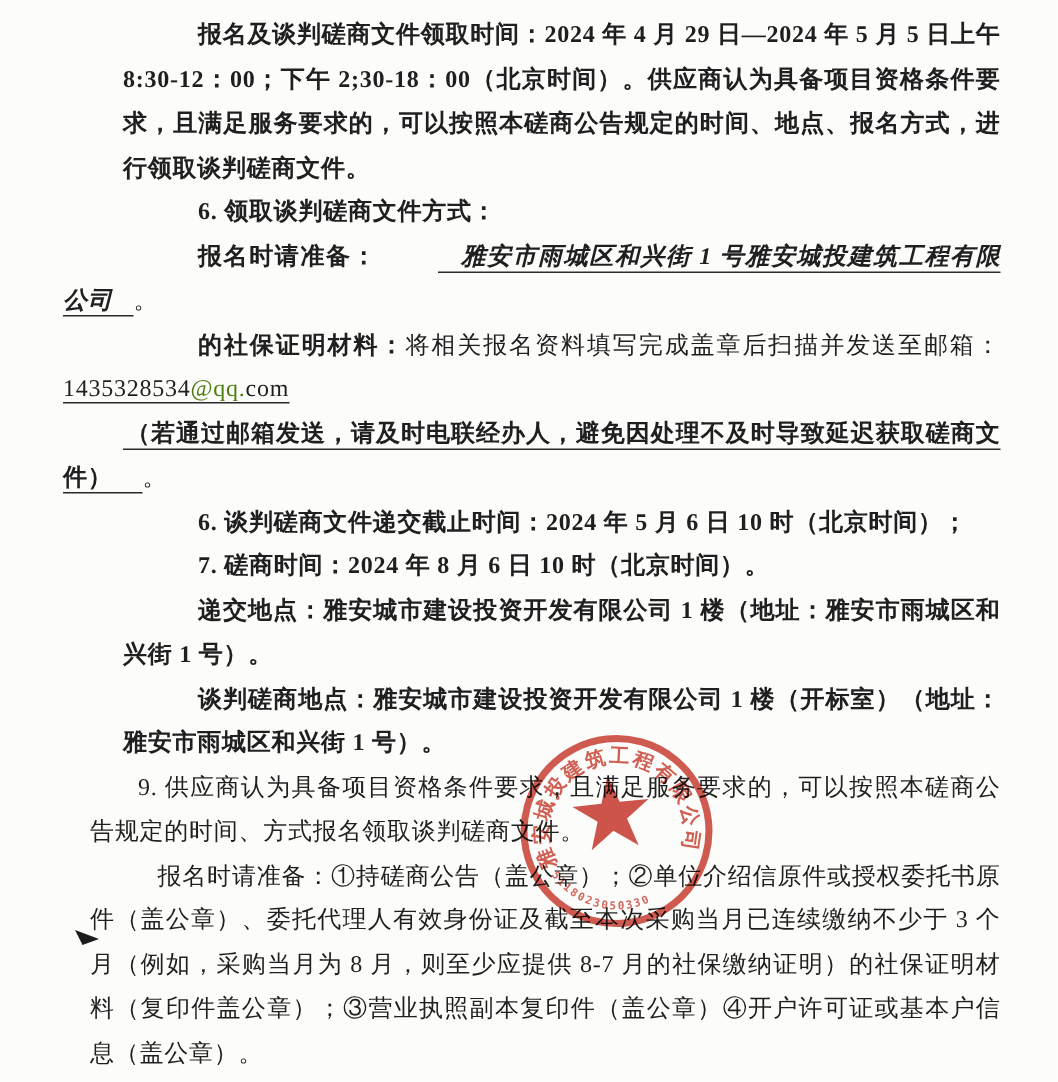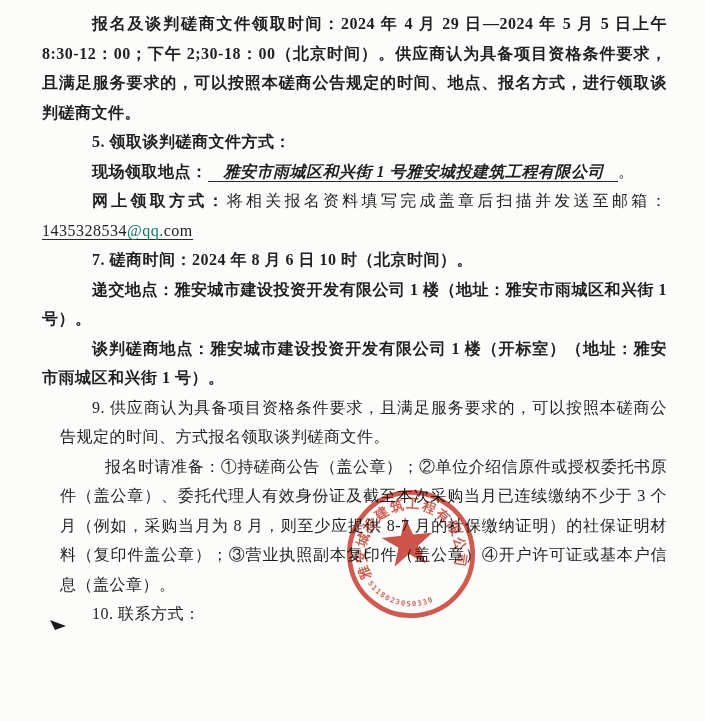--- a/index.html
+++ b/index.html
@@ -14,31 +14,31 @@
   .sheet{
     position:relative;
     width:705px;height:721px;
     box-sizing:border-box;
     padding:9px 38px 0 42px;
     font-size:16px;
     line-height:29.5px;
     letter-spacing:0.5px;
   }
   p{margin:0;text-align:justify;}
-  .b{font-weight:bold;}
+  .b{font-weight:bold;margin-left:40px;}
   .indent3{text-indent:50px;}
   .indent4{text-indent:63px;}
   .shift{margin-left:18px;}
   .shift.indent3{text-indent:32px;}
   .shift.indent4{text-indent:45px;}
   .u{border-bottom:1.5px solid #2a2a2a;}
   .u-pad{padding:0 14px 1px 16px;font-style:italic;}
   .u-note{padding:0 20px 1px 2px;}
   .email{font-family:"Liberation Serif","DejaVu Serif",serif;}
-  .email .faint{color:#0f766e;}
+  .email .faint{color:#4d7c0f;}
   
   .stamp{
     position:absolute;
     left:336px;top:487px;
     width:150px;height:134px;
     transform:rotate(-6deg);
     mix-blend-mode:multiply;
     opacity:0.88;
     pointer-events:none;
   }
@@ -49,27 +49,29 @@
     width:20px;height:16px;
   }
 </style>
 </head>
 <body>
 
 <div class="sheet">
 
   <p class="b indent3">报名及谈判磋商文件领取时间：2024 年 4 月 29 日—2024 年 5 月 5 日上午 8:30-12：00；下午 2;30-18：00（北京时间）。供应商认为具备项目资格条件要求，且满足服务要求的，可以按照本磋商公告规定的时间、地点、报名方式，进行领取谈判磋商文件。</p>
 
-  <p class="b indent3">5. 领取谈判磋商文件方式：</p>
+  <p class="b indent3">6. 领取谈判磋商文件方式：</p>
 
-  <p class="indent3"><span class="b">现场领取地点：</span><span class="b u u-pad">雅安市雨城区和兴街 1 号雅安城投建筑工程有限公司</span><span>。</span></p>
+  <p class="indent3"><span class="b">报名时请准备：</span><span class="b u u-pad">雅安市雨城区和兴街 1 号雅安城投建筑工程有限公司</span><span>。</span></p>
 
-  <p class="indent3"><span class="b">网上领取方式：</span><span>将相关报名资料填写完成盖章后扫描并发送至邮箱：</span><span class="u email"><span>1435328534</span><span class="faint">@qq.</span><span>com</span></span></p>
+  <p class="indent3"><span class="b">的社保证明材料：</span><span>将相关报名资料填写完成盖章后扫描并发送至邮箱：</span><span class="u email"><span>1435328534</span><span class="faint">@qq.</span><span>com</span></span></p>
 
+  <p><span class="b u u-note">（若通过邮箱发送，请及时电联经办人，避免因处理不及时导致延迟获取磋商文件）</span><span>。</span></p>
 
+  <p class="b indent3">6. 谈判磋商文件递交截止时间：2024 年 5 月 6 日 10 时（北京时间）；</p>
 
   <p class="b indent3">7. 磋商时间：2024 年 8 月 6 日 10 时（北京时间）。</p>
 
 
   <p class="b indent3">递交地点：雅安城市建设投资开发有限公司 1 楼（地址：雅安市雨城区和兴街 1 号）。</p>
   <p class="b indent3">谈判磋商地点：雅安城市建设投资开发有限公司 1 楼（开标室）（地址：雅安市雨城区和兴街 1 号）。</p>
 
   <p class="shift indent3">9. 供应商认为具备项目资格条件要求，且满足服务要求的，可以按照本磋商公告规定的时间、方式报名领取谈判磋商文件。</p>
 
   <p class="shift indent4">报名时请准备：①持磋商公告（盖公章）；②单位介绍信原件或授权委托书原件（盖公章）、委托代理人有效身份证及截至本次采购当月已连续缴纳不少于 3 个月（例如，采购当月为 8 月，则至少应提供 8-7 月的社保缴纳证明）的社保证明材料（复印件盖公章）；③营业执照副本复印件（盖公章）④开户许可证或基本户信息（盖公章）。</p>

